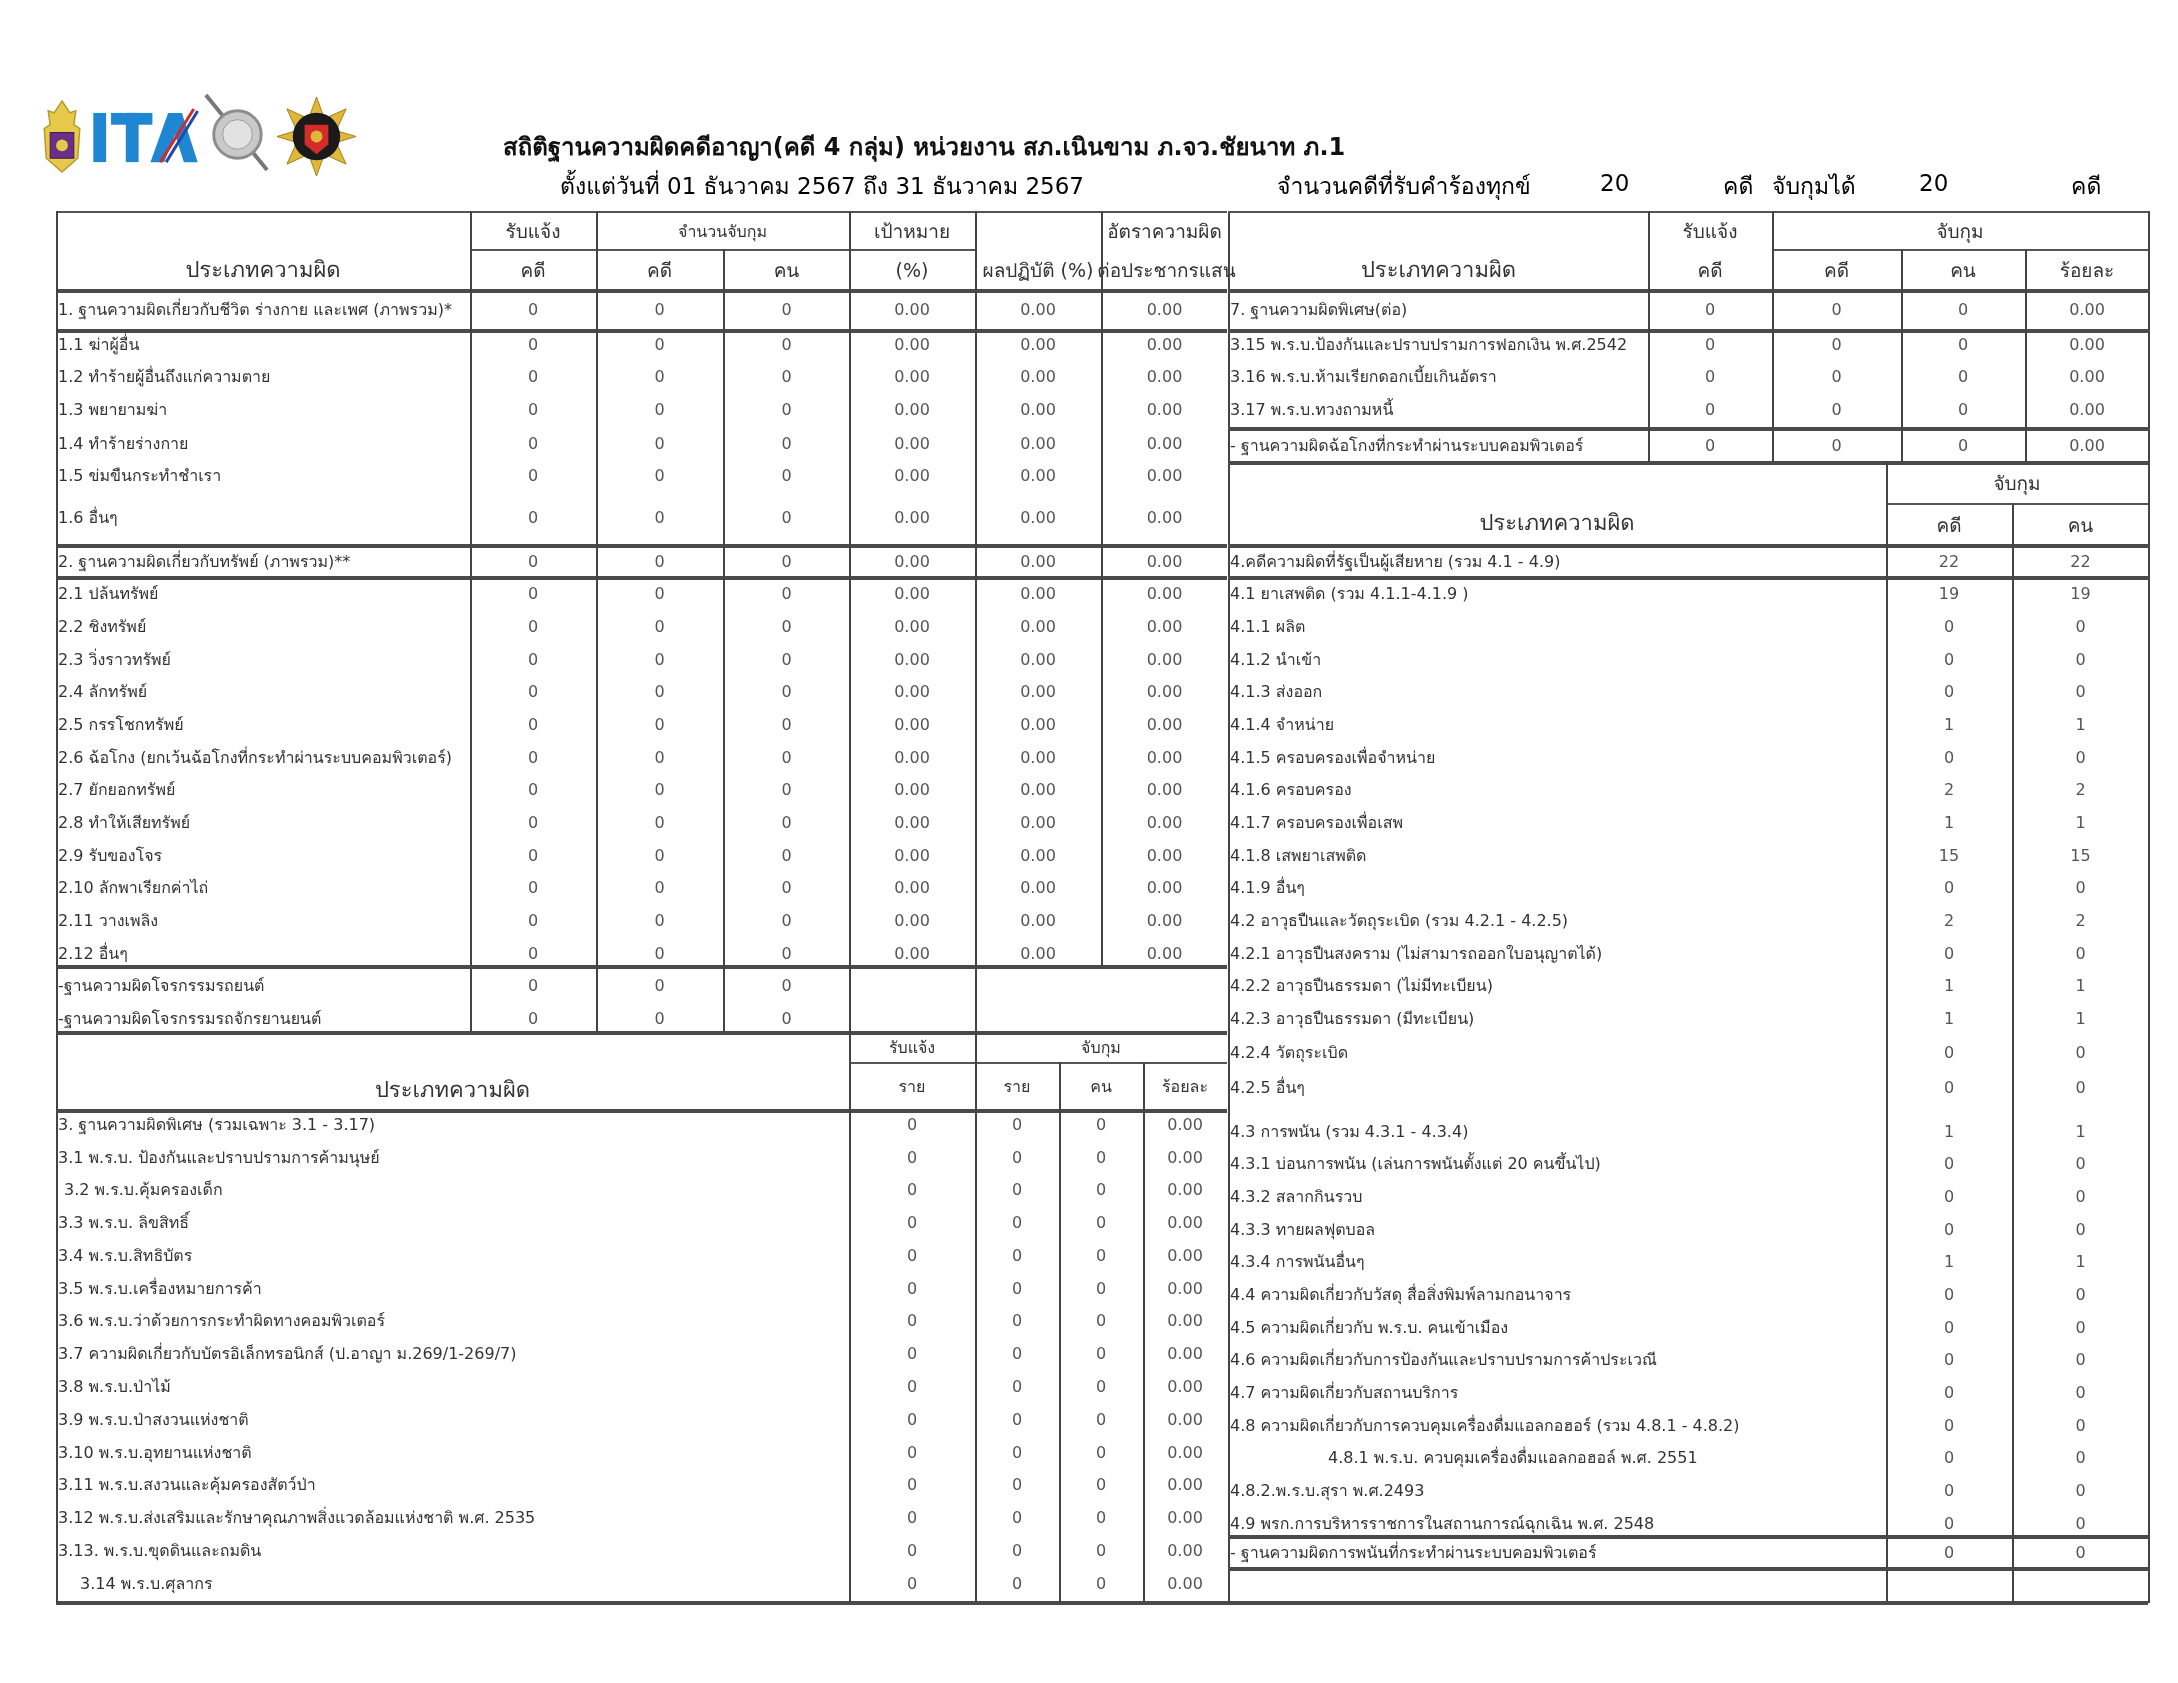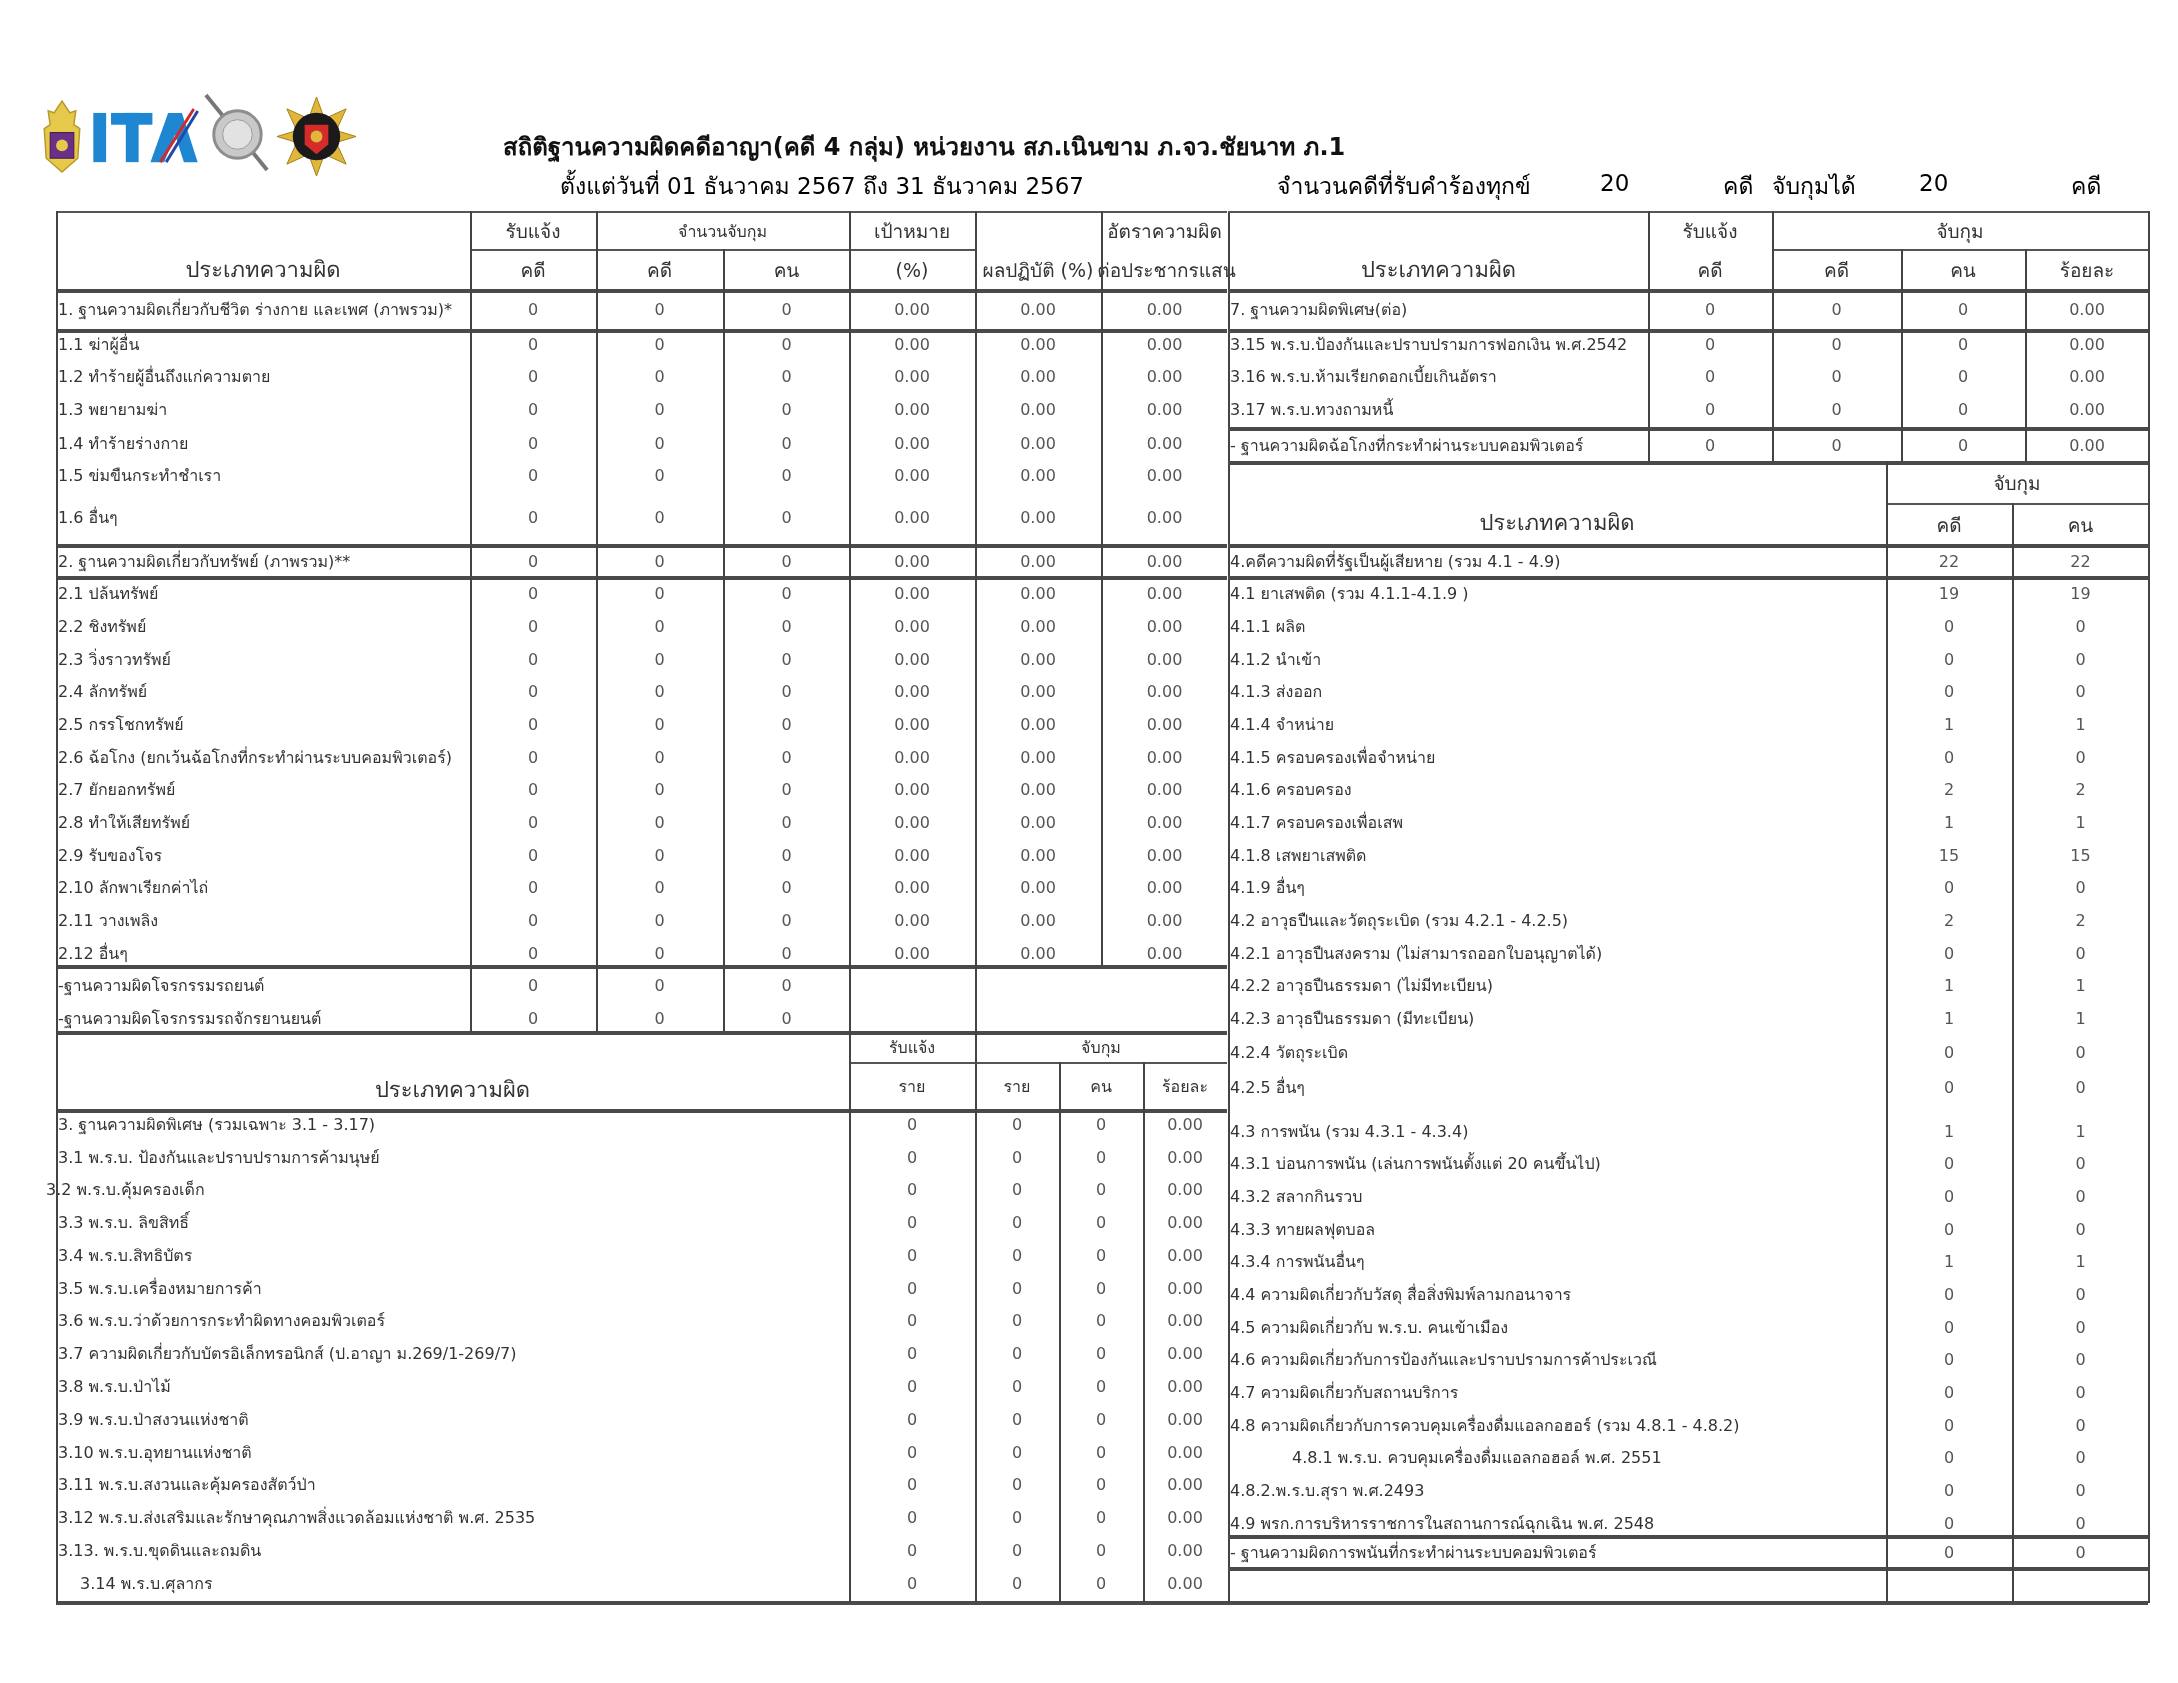--- a/index.html
+++ b/index.html
@@ -314,21 +314,21 @@
         <div class="cell" style="left:1143px;top:1109px;width:84px;height:30px;">0.00</div>
       </div>
       <div>
         <div class="lbl" style="left:56px;top:1142px;width:793px;height:30px;text-align:center;">3.1 พ.ร.บ. ป้องกันและปราบปรามการค้ามนุษย์</div>
         <div class="cell" style="left:849px;top:1142px;width:126px;height:30px;">0</div>
         <div class="cell" style="left:975px;top:1142px;width:84px;height:30px;">0</div>
         <div class="cell" style="left:1059px;top:1142px;width:84px;height:30px;">0</div>
         <div class="cell" style="left:1143px;top:1142px;width:84px;height:30px;">0.00</div>
       </div>
       <div>
-        <div class="lbl" style="left:44px;top:1174px;width:793px;height:30px;text-align:right;">3.2 พ.ร.บ.คุ้มครองเด็ก</div>
+        <div class="lbl" style="left:62px;top:1174px;width:793px;height:30px;text-align:right;">3.2 พ.ร.บ.คุ้มครองเด็ก</div>
         <div class="cell" style="left:849px;top:1174px;width:126px;height:30px;">0</div>
         <div class="cell" style="left:975px;top:1174px;width:84px;height:30px;">0</div>
         <div class="cell" style="left:1059px;top:1174px;width:84px;height:30px;">0</div>
         <div class="cell" style="left:1143px;top:1174px;width:84px;height:30px;">0.00</div>
       </div>
       <div>
         <div class="lbl" style="left:56px;top:1207px;width:793px;height:30px;">3.3 พ.ร.บ. ลิขสิทธิ์</div>
         <div class="cell" style="left:849px;top:1207px;width:126px;height:30px;">0</div>
         <div class="cell" style="left:975px;top:1207px;width:84px;height:30px;">0</div>
         <div class="cell" style="left:1059px;top:1207px;width:84px;height:30px;">0</div>
@@ -608,21 +608,21 @@
         <div class="lbl" style="left:1228px;top:1377px;width:658px;height:30px;">4.7 ความผิดเกี่ยวกับสถานบริการ</div>
         <div class="cell" style="left:1886px;top:1377px;width:126px;height:30px;">0</div>
         <div class="cell" style="left:2012px;top:1377px;width:137px;height:30px;">0</div>
       </div>
       <div>
         <div class="lbl" style="left:1228px;top:1410px;width:658px;height:30px;">4.8 ความผิดเกี่ยวกับการควบคุมเครื่องดื่มแอลกอฮอร์ (รวม 4.8.1 - 4.8.2)</div>
         <div class="cell" style="left:1886px;top:1410px;width:126px;height:30px;">0</div>
         <div class="cell" style="left:2012px;top:1410px;width:137px;height:30px;">0</div>
       </div>
       <div>
-        <div class="lbl" style="left:1252px;top:1442px;width:658px;height:30px;padding-left:40px;">4.8.1 พ.ร.บ. ควบคุมเครื่องดื่มแอลกอฮอล์ พ.ศ. 2551</div>
+        <div class="lbl" style="left:1288px;top:1442px;width:658px;height:30px;padding-left:40px;">4.8.1 พ.ร.บ. ควบคุมเครื่องดื่มแอลกอฮอล์ พ.ศ. 2551</div>
         <div class="cell" style="left:1886px;top:1442px;width:126px;height:30px;">0</div>
         <div class="cell" style="left:2012px;top:1442px;width:137px;height:30px;">0</div>
       </div>
       <div>
         <div class="lbl" style="left:1228px;top:1475px;width:658px;height:30px;">4.8.2.พ.ร.บ.สุรา พ.ศ.2493</div>
         <div class="cell" style="left:1886px;top:1475px;width:126px;height:30px;">0</div>
         <div class="cell" style="left:2012px;top:1475px;width:137px;height:30px;">0</div>
       </div>
       <div>
         <div class="lbl" style="left:1228px;top:1508px;width:658px;height:30px;">4.9 พรก.การบริหารราชการในสถานการณ์ฉุกเฉิน พ.ศ. 2548</div>

